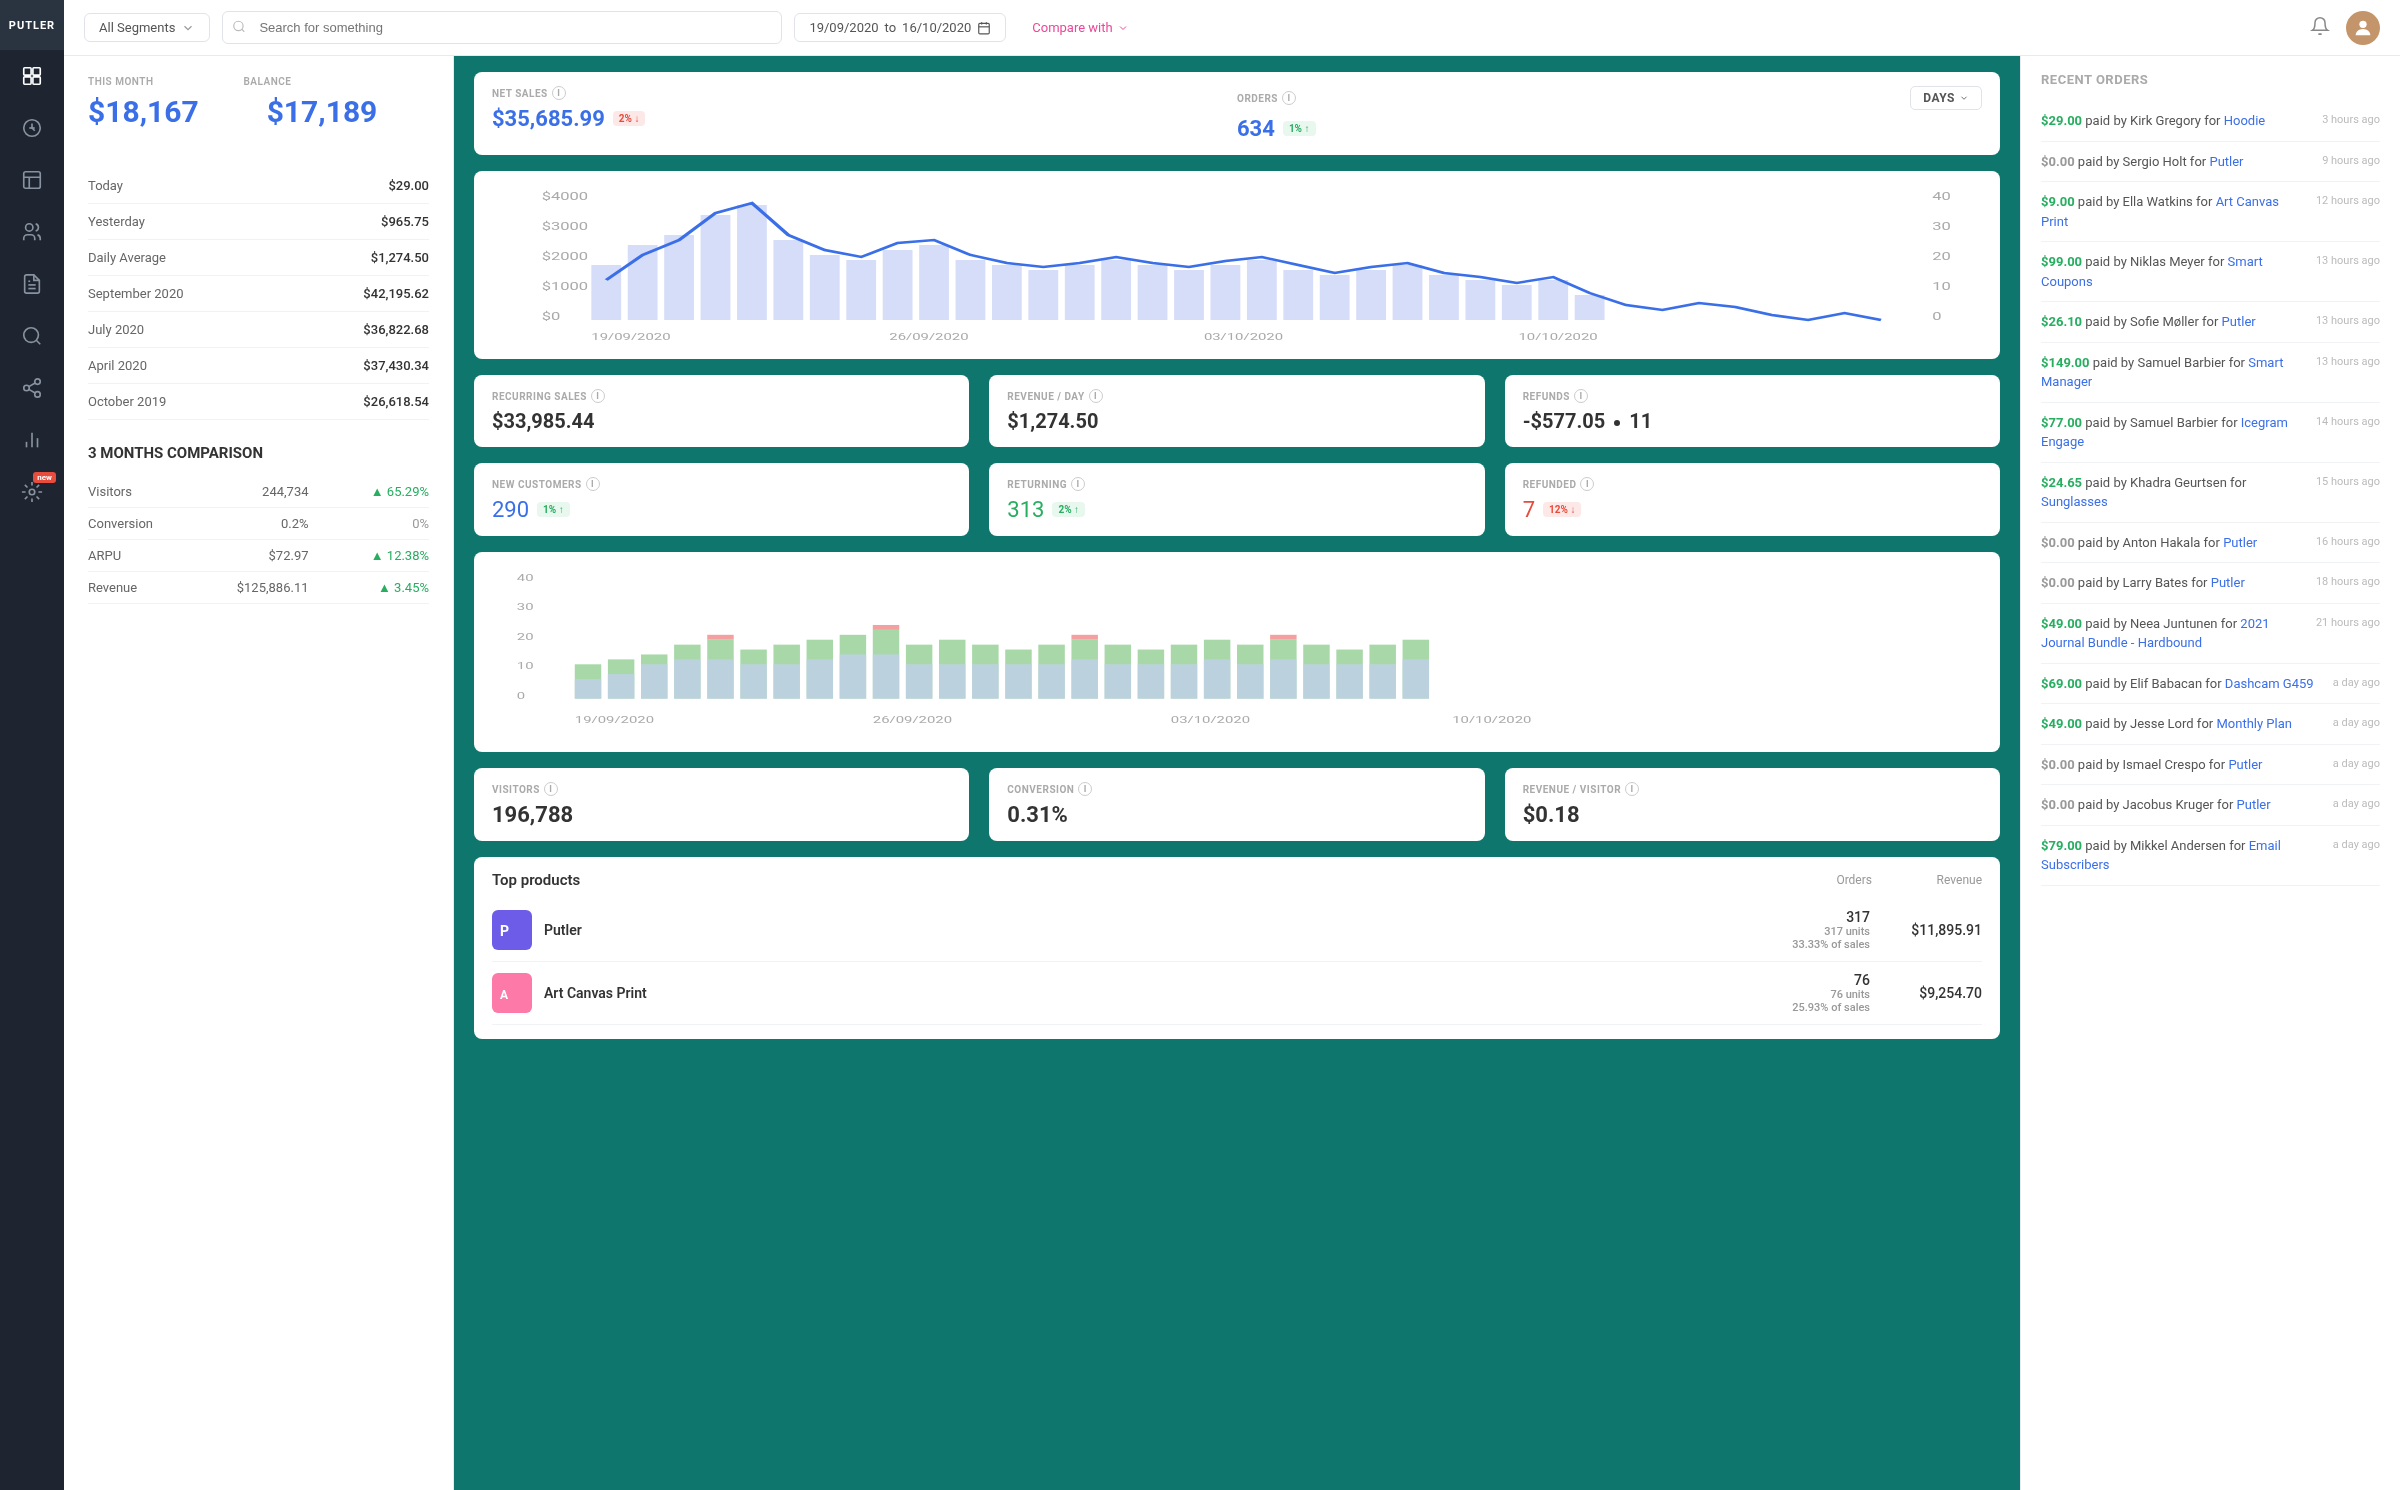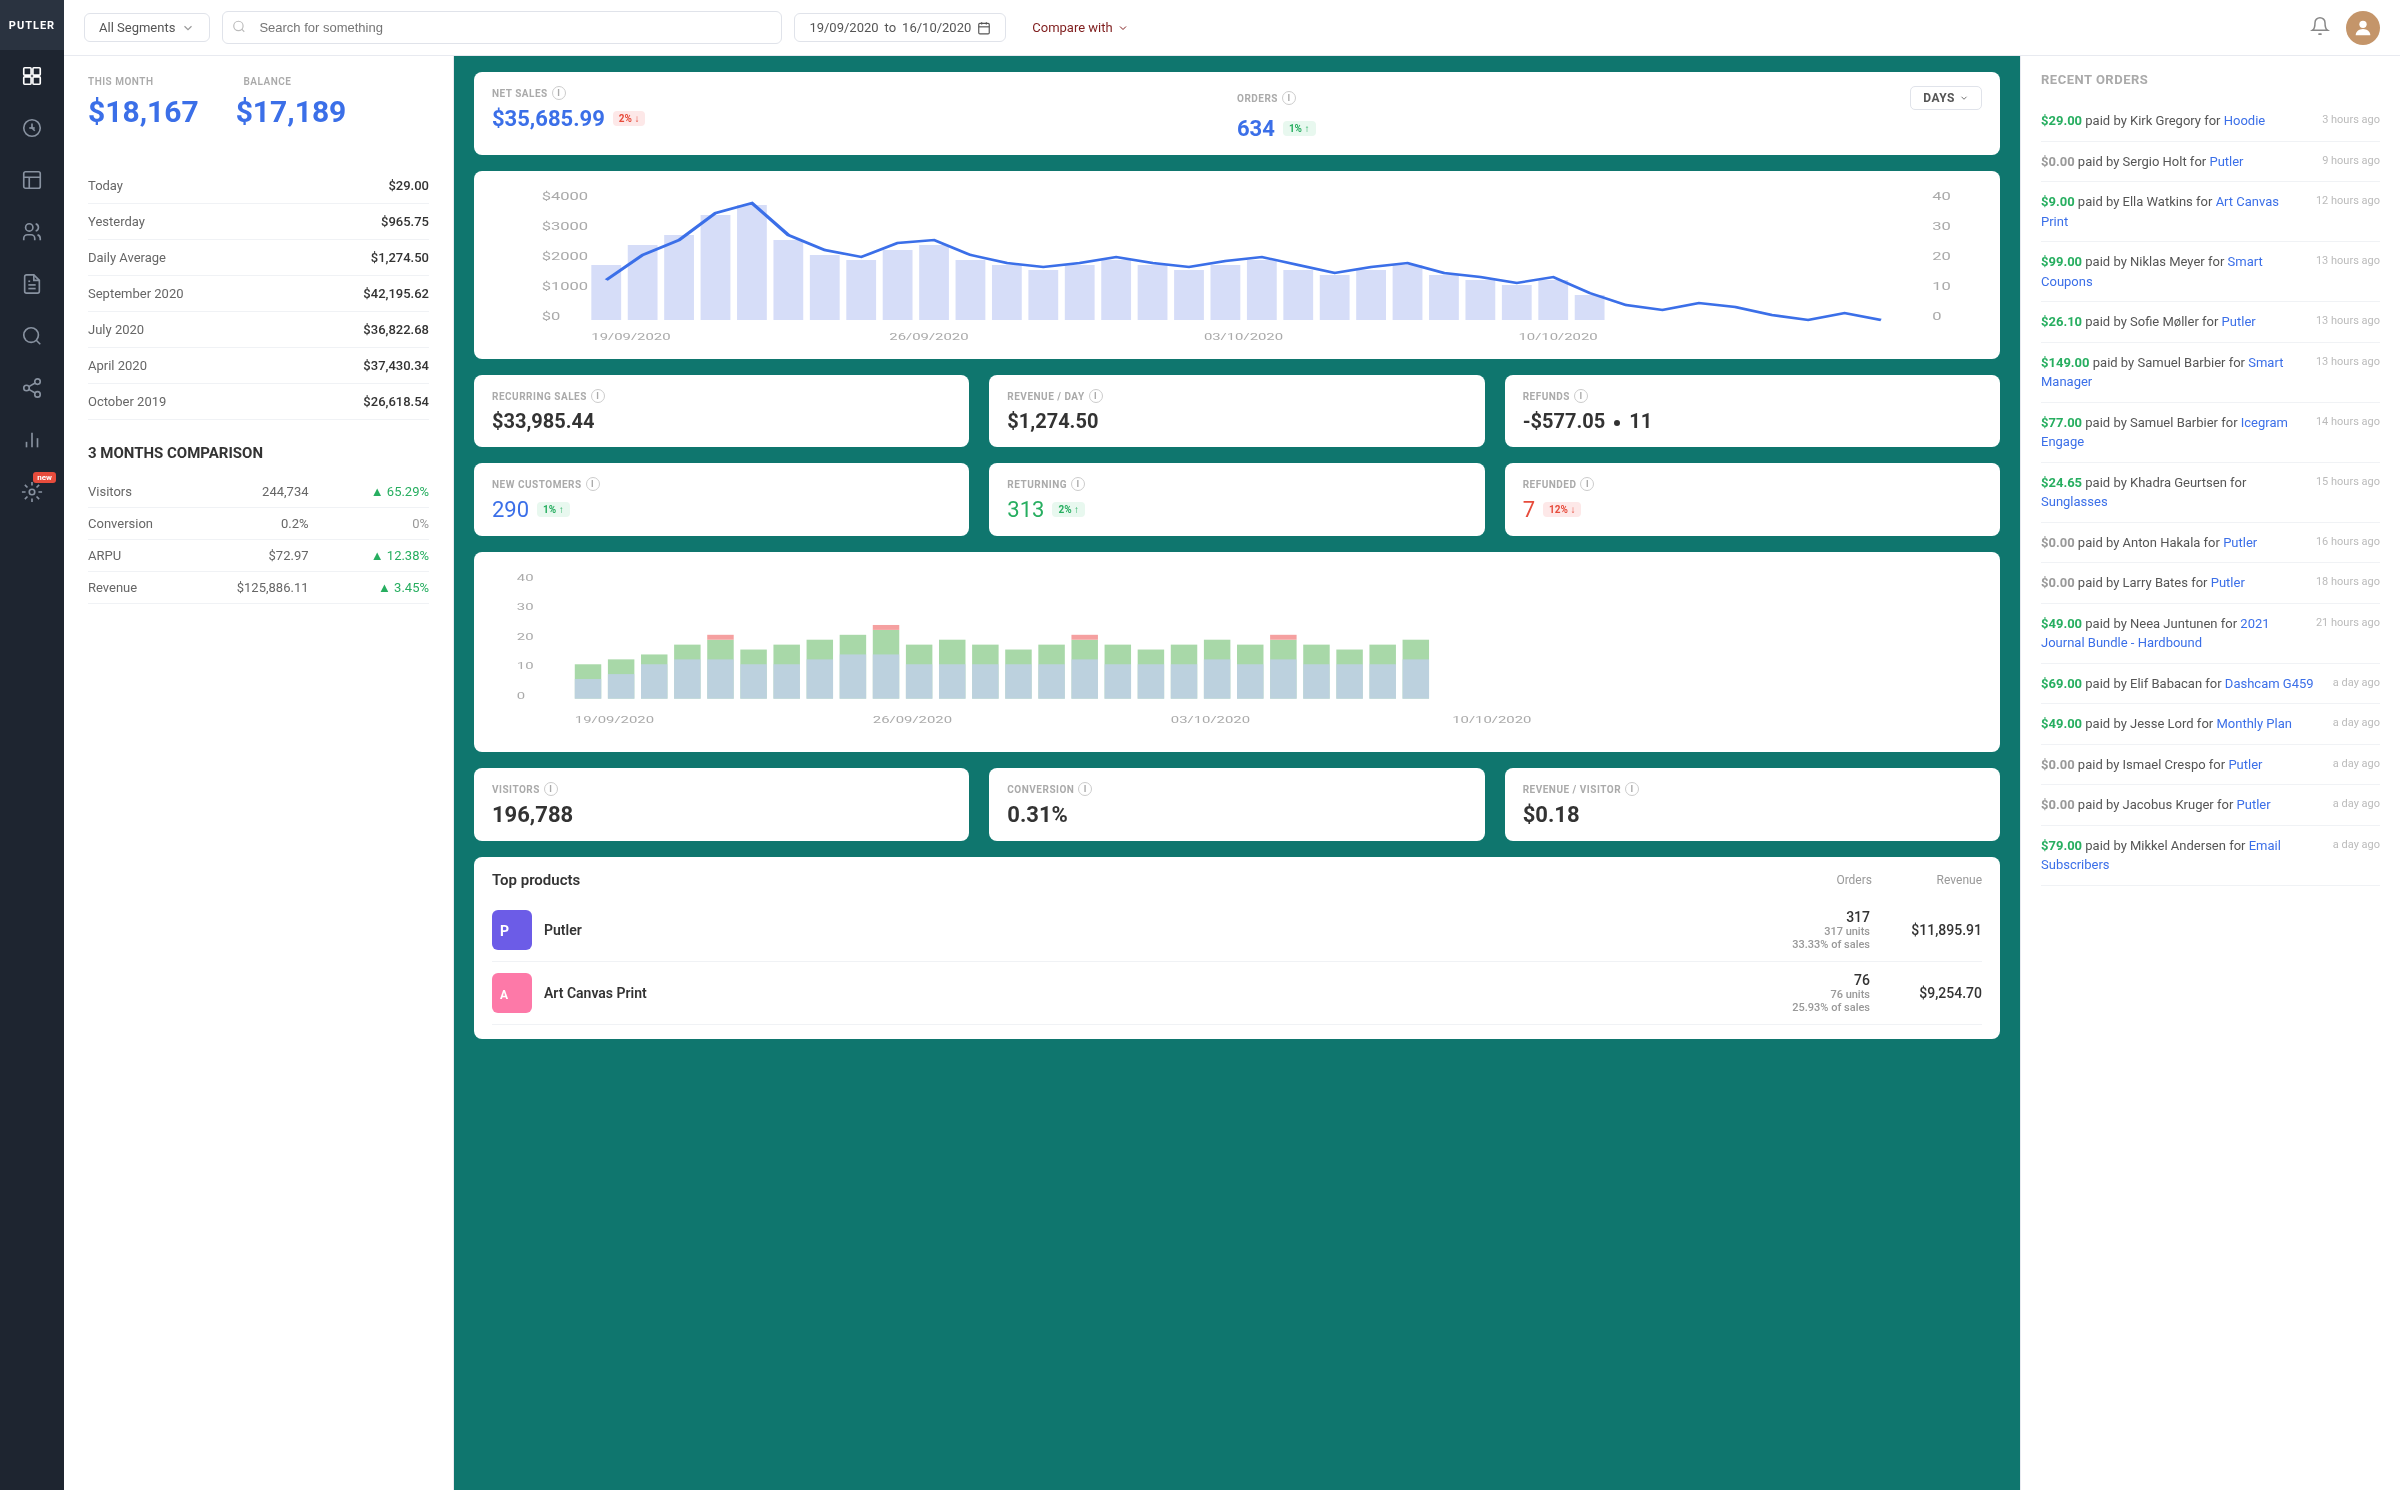--- a/index.html
+++ b/index.html
@@ -17,21 +17,21 @@
     .main { flex: 1; display: flex; flex-direction: column; overflow: hidden; }
 
     
     .topbar { height: 56px; background: #fff; border-bottom: 1px solid #e8eaf0; display: flex; align-items: center; padding: 0 20px; gap: 12px; flex-shrink: 0; }
     .segment-select { display: flex; align-items: center; gap: 6px; padding: 6px 14px; border: 1px solid #e0e3ea; border-radius: 6px; cursor: pointer; color: #555; font-size: 13px; background: #fff; }
     .segment-select svg { width: 14px; height: 14px; color: #999; }
     .search-box { flex: 1; max-width: 560px; position: relative; }
     .search-box input { width: 100%; padding: 8px 14px 8px 36px; border: 1px solid #e0e3ea; border-radius: 6px; font-size: 13px; color: #aaa; outline: none; }
     .search-icon-wrap { position: absolute; left: 10px; top: 50%; transform: translateY(-50%); color: #bbb; }
     .date-range { display: flex; align-items: center; gap: 6px; padding: 6px 14px; border: 1px solid #e0e3ea; border-radius: 6px; cursor: pointer; color: #555; font-size: 13px; background: #fff; }
-    .compare-btn { display: flex; align-items: center; gap: 4px; padding: 6px 14px; color: #7f1d1d; font-size: 13px; cursor: pointer; }
+    .compare-btn { display: flex; align-items: center; gap: 4px; padding: 6px 14px; color: #ec4899; font-size: 13px; cursor: pointer; }
     .topbar-right { margin-left: auto; display: flex; align-items: center; gap: 16px; }
     .notif-icon { color: #888; cursor: pointer; }
     .avatar { width: 34px; height: 34px; border-radius: 50%; background: #c4956a; display: flex; align-items: center; justify-content: center; overflow: hidden; cursor: pointer; }
 
     
     .content { flex: 1; display: flex; overflow: hidden; }
 
     
     .left-panel { width: 390px; flex-shrink: 0; padding: 20px 24px; overflow-y: auto; border-right: 1px solid #e8eaf0; background: #fff; }
 
@@ -255,21 +255,21 @@
     </div>
   </div>
 
   <div class="content">
 
     <div class="left-panel">
       <div class="stat-header">
         <div class="stat-label">THIS MONTH</div>
         <div class="stat-label" style="margin-left:30px">BALANCE</div>
       </div>
-      <div style="display:flex;gap:37px;margin-bottom:20px;">
+      <div style="display:flex;gap:68px;margin-bottom:20px;">
         <div class="stat-big">$18,167</div>
         <div class="stat-big">$17,189</div>
       </div>
 
       <div>
         <div class="stat-row">
           <span>Today</span>
           <span>$29.00</span>
         </div>
         <div class="stat-row">

